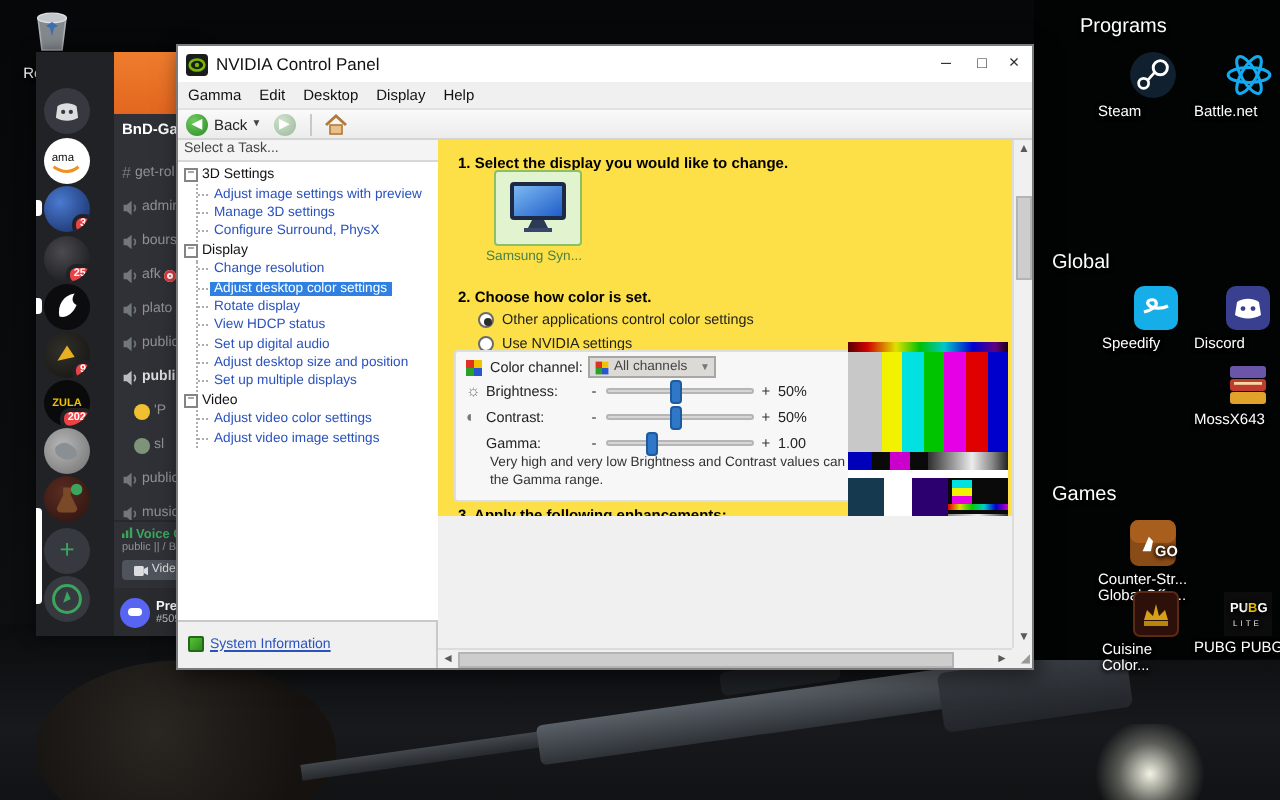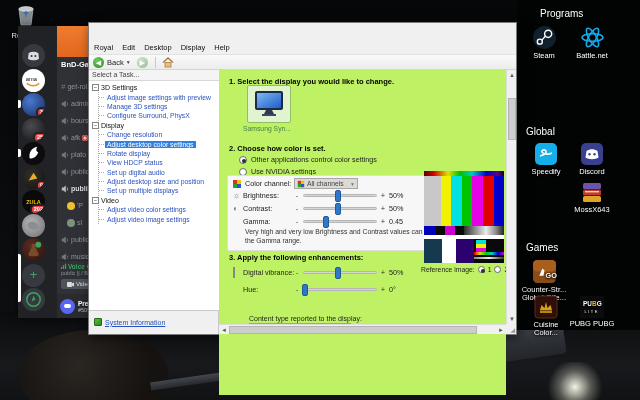--- a/index.html
+++ b/index.html
@@ -12,21 +12,21 @@
   .scene-head{left:18px;top:330px;width:150px;height:90px;border-radius:50%;background:radial-gradient(circle at 40% 40%,#2a2622,#15120f 70%);}
   .gun-body{left:268px;top:344px;width:270px;height:20px;background:linear-gradient(180deg,#5a6067,#2e3237);border-radius:3px;transform:rotate(-8deg);}
   .gun-barrel{left:150px;top:372px;width:150px;height:8px;background:linear-gradient(180deg,#43484e,#26292d);transform:rotate(-8deg);}
   .gun-stock{left:470px;top:330px;width:95px;height:30px;background:linear-gradient(180deg,#383d43,#22252a);border-radius:4px;transform:rotate(-8deg);}
   .gun-scope{left:360px;top:332px;width:60px;height:12px;background:#1d2023;border-radius:3px;transform:rotate(-8deg);}
   .muzzle-glow{left:545px;top:362px;width:60px;height:50px;background:radial-gradient(circle,rgba(255,255,240,.95) 0%,rgba(220,220,200,.35) 40%,rgba(0,0,0,0) 70%);}
   .rightblack{left:517px;top:0;width:123px;height:330px;background:#020303;}
 
   
   .dgroup-label{color:#fff;font-size:10px;text-shadow:0 1px 2px #000;}
-  .dicon{width:54px;text-align:center;color:#fff;font-size:7.5px;text-shadow:0 1px 2px #000,0 0 2px #000;line-height:8px;}
+  .dicon{width:54px;text-align:left;color:#fff;font-size:7.5px;text-shadow:0 1px 2px #000,0 0 2px #000;line-height:8px;margin-left:32px;}
   .dicon svg{display:block;margin:0 auto 2px auto;}
   .rb-label{color:#fff;font-size:7.5px;text-shadow:0 1px 2px #000;}
 
   
   .discord{left:18px;top:26px;width:82px;height:292px;background:#2f3136;overflow:hidden;box-shadow:0 0 8px rgba(0,0,0,.6);}
   .dc-title{position:absolute;left:5px;top:3px;font-size:6.5px;letter-spacing:1px;color:#c7c9cd;font-weight:bold;}
   .dc-rail{position:absolute;left:0;top:0;width:39px;height:292px;background:#202225;}
   .srv{position:absolute;left:4px;width:23px;height:23px;border-radius:50%;overflow:hidden;}
   .badge{position:absolute;right:-2px;bottom:-2px;background:#ed4245;color:#fff;font-size:5.5px;line-height:7px;padding:0 2px;border-radius:5px;border:2px solid #202225;font-weight:bold;}
   .srv-ind{position:absolute;left:0;width:3px;background:#fff;border-radius:0 2px 2px 0;}
@@ -73,21 +73,21 @@
   .tgrp{height:9.4px;display:flex;align-items:center;font-size:7px;color:#111;}
   .tbox{width:7px;height:7px;border:1px solid #848484;background:#fff;font-size:6px;line-height:5px;text-align:center;color:#333;margin-right:2px;flex:none;}
   .tsub{margin-left:6px;border-left:1px dotted #adadad;}
   .tleaf{height:9.4px;display:flex;align-items:center;}
   .tleaf::before{content:"";width:5px;border-top:1px dotted #adadad;margin-right:1px;}
   .tlbl{font-size:6.8px;color:#2a52be;white-space:nowrap;padding:0 2px;}
   .tlbl.sel{background:#2f80e0;color:#fff;}
   .sysinfo{position:absolute;left:5px;top:248px;display:flex;align-items:center;gap:3px;}
   .sysinfo-ic{width:8px;height:8px;background:linear-gradient(135deg,#57c039,#2e8a1e);border:1px solid #1f6a12;border-radius:1px;}
   .sysinfo-lbl{font-size:7px;color:#2a52be;text-decoration:underline;}
-  .nv-main{position:absolute;left:130px;top:0;width:287px;height:325px;background:#bef264;overflow:hidden;}
+  .nv-main{position:absolute;left:130px;top:0;width:287px;height:188px;background:#fde047;overflow:hidden;}
   .step{position:absolute;font-size:7.5px;font-weight:bold;color:#000;white-space:nowrap;}
   .disp-tile{position:absolute;left:28px;top:15px;width:44px;height:38px;background:#e2f3cf;border:1px solid #8cc063;border-radius:2px;display:flex;align-items:center;justify-content:center;}
   .disp-name{position:absolute;left:24px;top:55px;font-size:6.8px;color:#49804a;white-space:nowrap;}
   .radio-row{position:absolute;display:flex;align-items:center;gap:4px;}
   .radio{width:8px;height:8px;border:1px solid #6a6a6a;border-radius:50%;background:#fff;position:relative;flex:none;}
   .radio.on::after{content:"";position:absolute;left:2px;top:2px;width:4px;height:4px;border-radius:50%;background:#2d2d2d;}
   .radio-lbl{font-size:7.2px;color:#222;white-space:nowrap;}
   .groupbox{position:absolute;left:8px;top:105px;width:250px;height:76px;background:#f7f7f7;border:1px solid #dedede;border-radius:2px;}
   .cc-row{position:absolute;left:14px;top:108px;display:flex;align-items:center;}
   .cc-icon{width:8px;height:8px;display:grid;grid-template-columns:4px 4px;}
@@ -379,23 +379,34 @@
             <path d="M12 8 l2 4 l-4 2 z" fill="#3ba55d"></path>
           </svg></div>
       <div class="srv-ind" style="top:228px;height:48px;"></div>
       <div class="srv-ind" style="top:74px;height:8px;"></div>
       <div class="srv-ind" style="top:123px;height:8px;"></div>
     </div>
   </div>
 
   <div class="abs nvcp">
 
+    <div class="nv-titlebar">
+      <svg width="11" height="11" viewBox="0 0 12 12" style="margin-left:4px;">
+        <rect x="0" y="0" width="12" height="12" rx="2" fill="#1c1c1c"></rect>
+        <path d="M2 6 a4 3 0 0 1 8 0 a4 3 0 0 1 -8 0" fill="none" stroke="#76b900" stroke-width="1.4"></path>
+        <circle cx="6" cy="6" r="1.2" fill="#76b900"></circle>
+      </svg>
+      <span class="nv-title">NVIDIA Control Panel</span>
+      <span class="nv-ctl" style="left:376px;">–</span>
+      <span class="nv-ctl" style="left:394px;font-size:8px;">□</span>
+      <span class="nv-ctl" style="left:410px;">×</span>
+    </div>
 
     <div class="nv-menubar">
-      <span class="nv-menu">Royal</span>
+      <span class="nv-menu">Gamma</span>
       <span class="nv-menu">Edit</span>
       <span class="nv-menu">Desktop</span>
       <span class="nv-menu">Display</span>
       <span class="nv-menu">Help</span>
     </div>
 
     <div class="nv-toolbar">
       <span class="tb-back-circle">◀</span>
       <span class="tb-back-label">Back</span>
       <span class="tb-caret">▼</span>
@@ -550,21 +561,21 @@
         </div>
 
         <div class="srow" style="top:145px;align-items:center;">
           <span class="sicon"><span class="cwheel"></span></span>
           <span class="slabel">Gamma:</span>
           <span class="sminus">-</span>
           <div class="strack">
               <div class="sthumb" style="left: 30%;"></div>
             </div>
           <span class="splus">+</span>
-          <span class="sval">0.45</span>
+          <span class="sval">1.00</span>
         </div>
 
         <div class="note" style="top:158px;">Very high and very low Brightness and Contrast values can limit</div>
         <div class="note" style="top:166.5px;">the Gamma range.</div>
 
         <div class="step" style="left:10px;top:183px;">3. Apply the following enhancements:</div>
 
         <div class="srow" style="top:196px;">
           <span class="sicon"><span class="dvicon"></span></span>
           <span class="slabel">Digital vibrance:</span>

